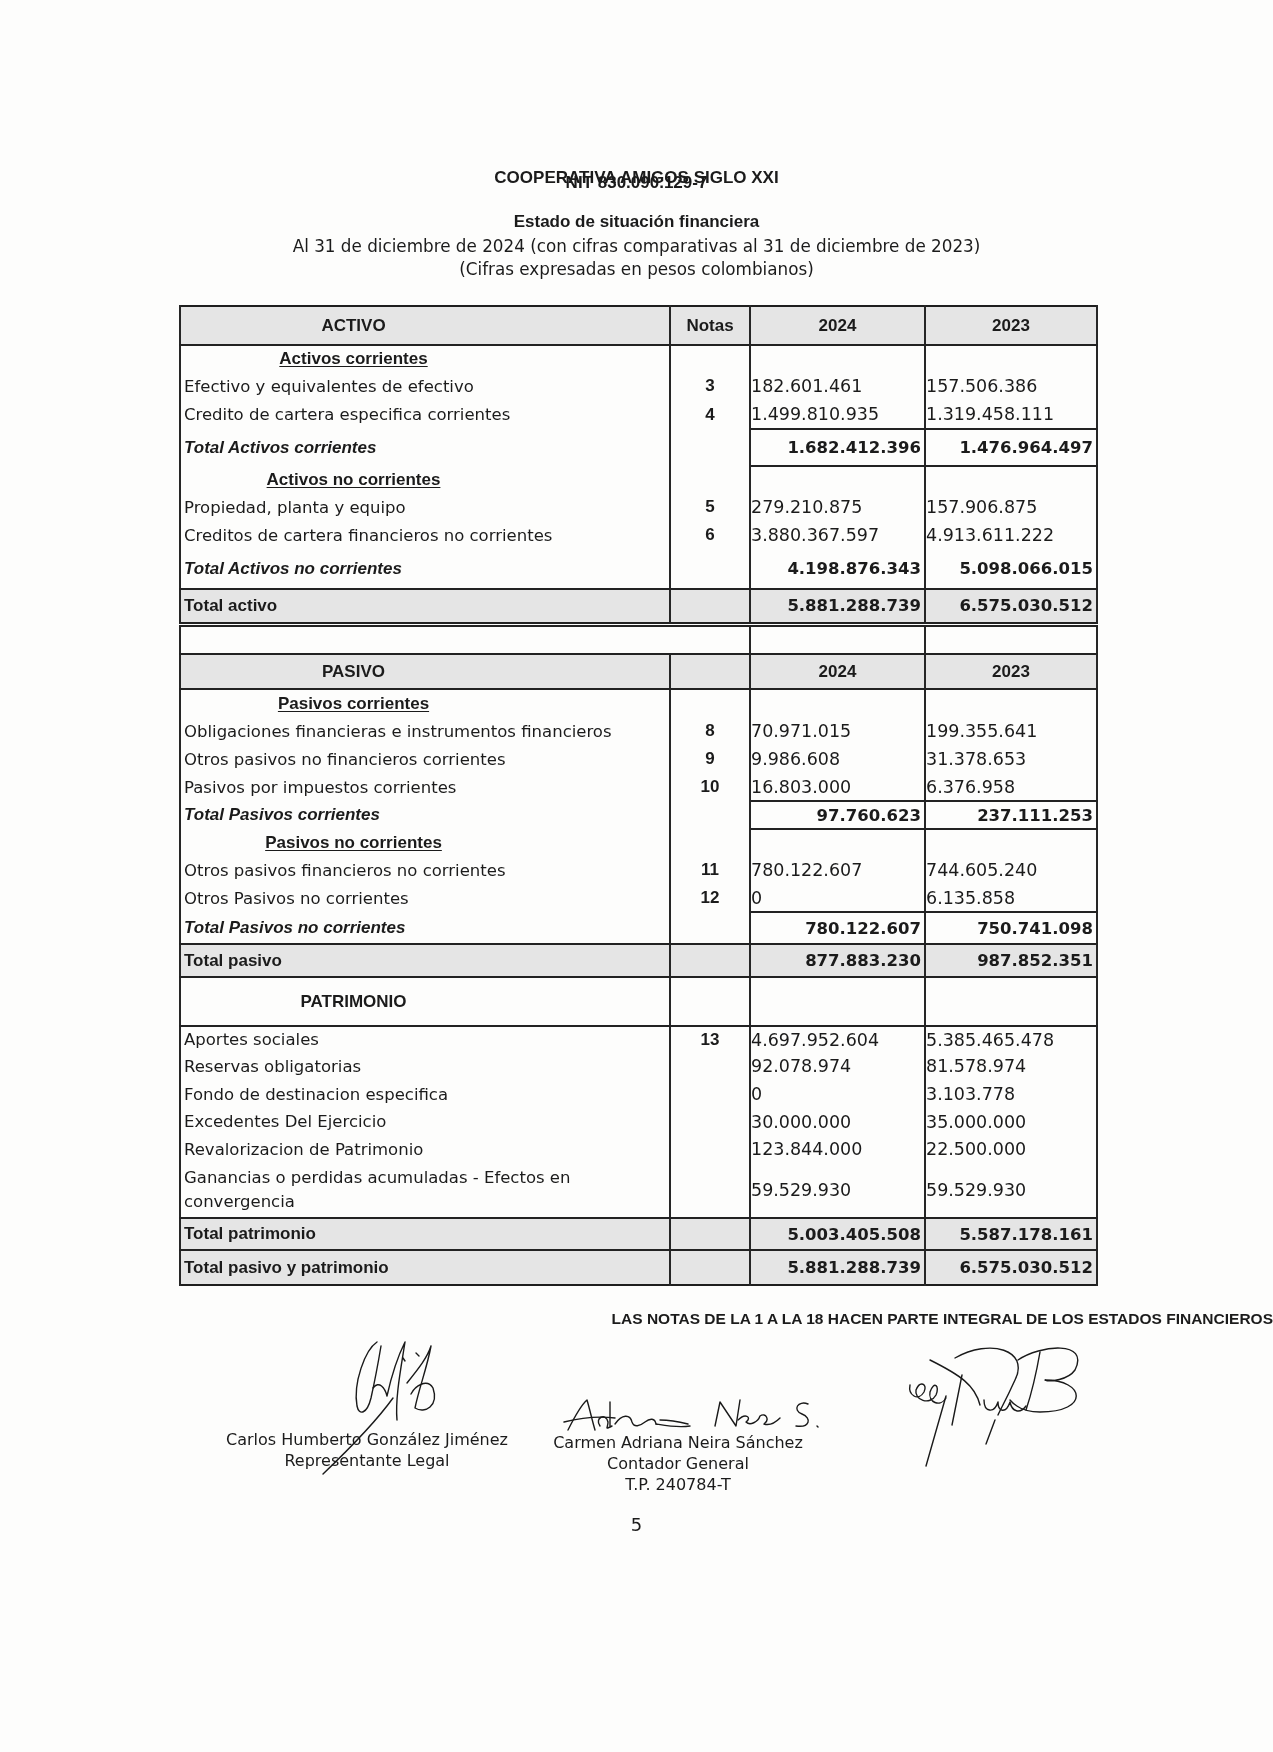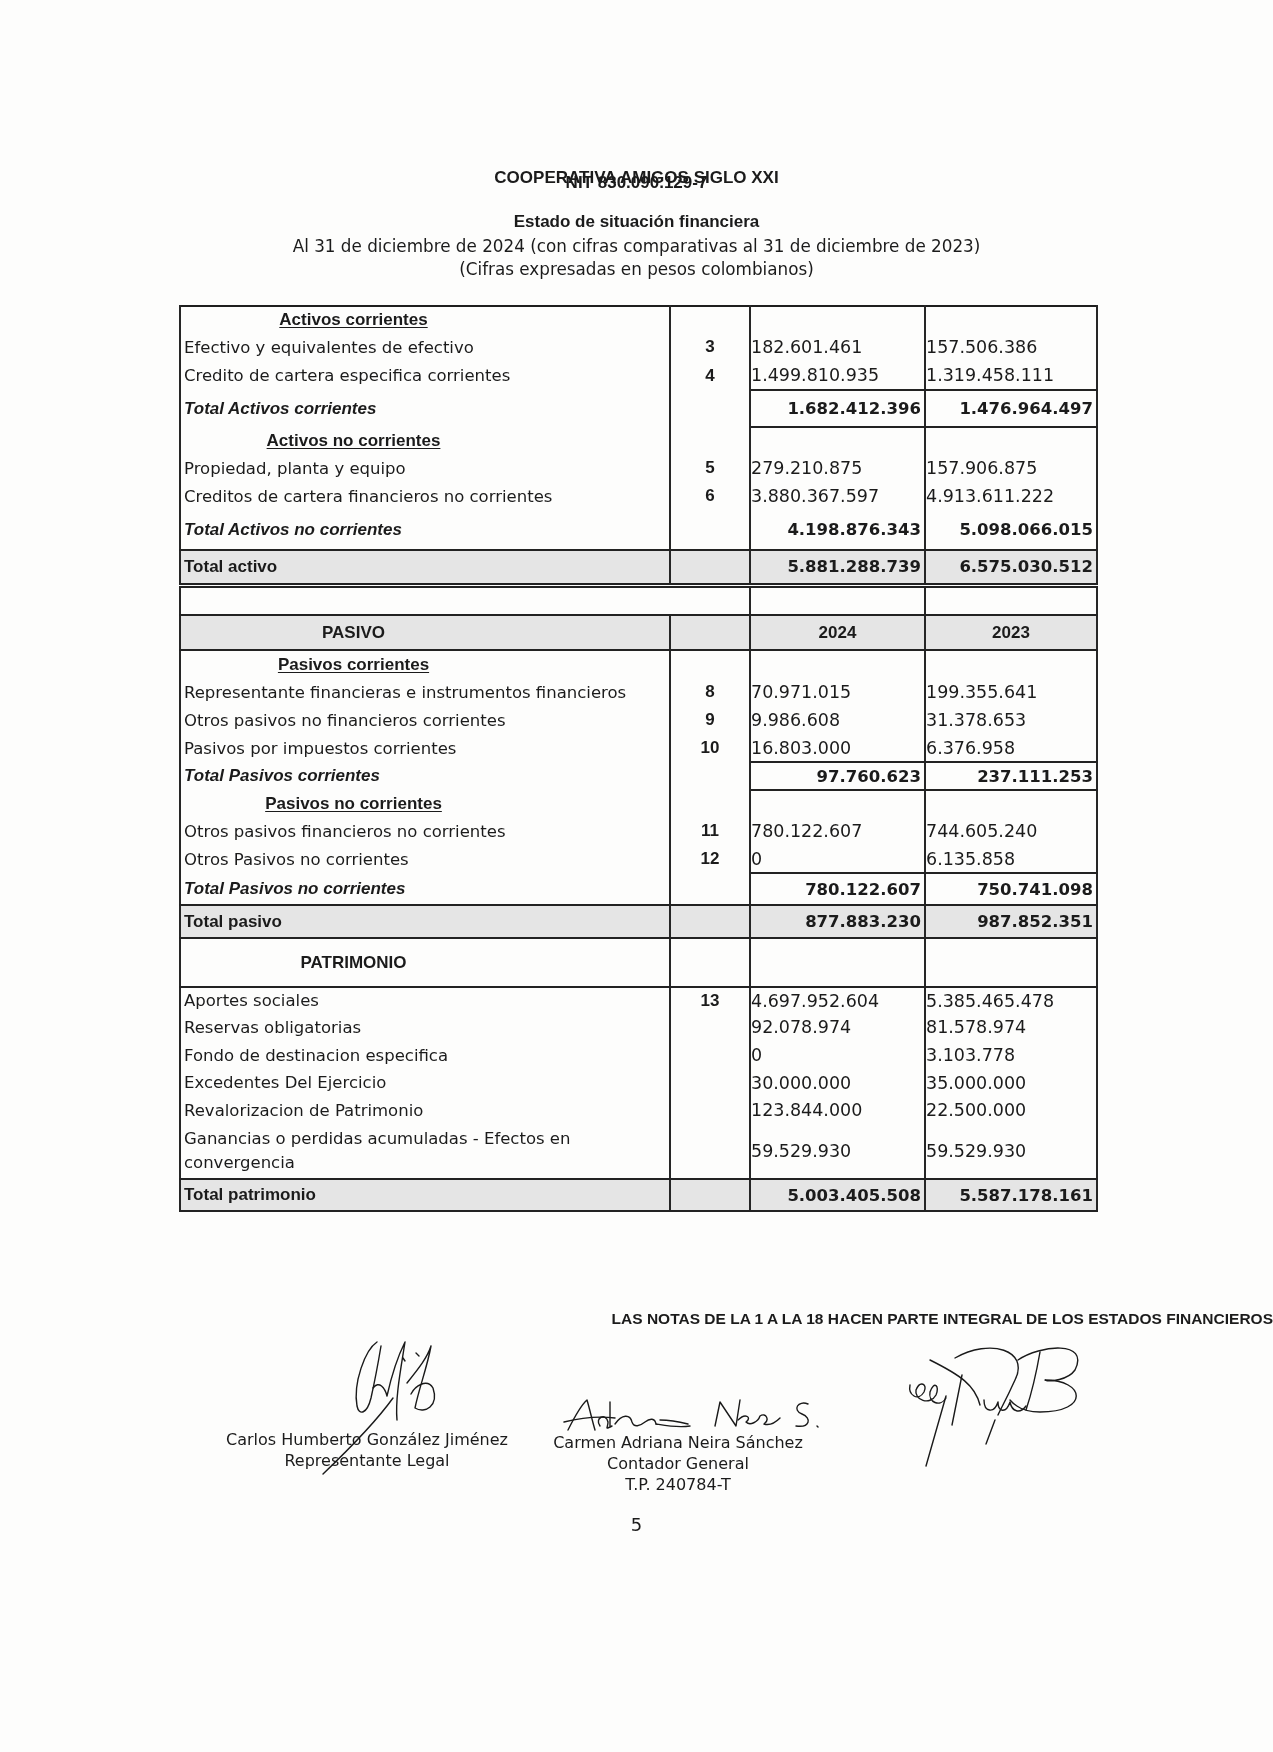--- a/index.html
+++ b/index.html
@@ -51,20 +51,26 @@
 
   <table class="fs">
     <colgroup>
       <col style="width:490px">
         <col style="width:80px">
         <col style="width:175px">
         <col style="width:172px">
     </colgroup>
     <tbody>
 
+      <tr class="gray bfull" style="height:39px">
+        <td class="th th-main">ACTIVO</td>
+        <td class="th">Notas</td>
+        <td class="th">2024</td>
+        <td class="th">2023</td>
+      </tr>
       <tr style="height:27px">
         <td class="sub">Activos corrientes</td>
         <td></td>
           <td></td>
           <td></td>
       </tr>
       <tr style="height:28px">
         <td class="lbl">Efectivo y equivalentes de efectivo</td>
         <td class="nt">3</td>
         <td class="v">182.601.461</td>
@@ -125,21 +131,21 @@
         <td class="th">2024</td>
         <td class="th">2023</td>
       </tr>
       <tr style="height:28px">
         <td class="sub">Pasivos corrientes</td>
         <td></td>
           <td></td>
           <td></td>
       </tr>
       <tr style="height:28px">
-        <td class="lbl">Representante financieras e instrumentos financieros</td>
+        <td class="lbl">Obligaciones financieras e instrumentos financieros</td>
         <td class="nt">8</td>
         <td class="v">70.971.015</td>
         <td class="v">199.355.641</td>
       </tr>
       <tr style="height:28px">
         <td class="lbl">Otros pasivos no financieros corrientes</td>
         <td class="nt">9</td>
         <td class="v">9.986.608</td>
         <td class="v">31.378.653</td>
       </tr>
@@ -226,20 +232,26 @@
         <td class="lbl wrap">Ganancias o perdidas acumuladas - Efectos en convergencia</td>
         <td class="nt"></td>
         <td class="v">59.529.930</td>
         <td class="v">59.529.930</td>
       </tr>
       <tr class="gray bfull" style="height:32px">
         <td class="tot">Total patrimonio</td>
         <td></td>
         <td class="vb">5.003.405.508</td>
         <td class="vb">5.587.178.161</td>
+      </tr>
+      <tr class="gray" style="height:35px">
+        <td class="tot">Total pasivo y patrimonio</td>
+        <td></td>
+        <td class="vb">5.881.288.739</td>
+        <td class="vb">6.575.030.512</td>
       </tr>
     </tbody>
   </table>
 
   <div class="note-line">LAS NOTAS DE LA 1 A LA 18 HACEN PARTE INTEGRAL DE LOS ESTADOS FINANCIEROS</div>
 
   <svg class="sig-svg" style="left:315px;top:1328px" width="130" height="150" viewBox="0 0 130 150">
     <path d="M62 14 C 50 22, 38 55, 42 78 C 44 88, 52 86, 56 70 C 60 52, 64 30, 66 18"></path>
     <path d="M58 60 C 64 52, 70 60, 72 68 C 76 50, 82 30, 90 14 C 86 40, 80 70, 82 92"></path>
     <path d="M92 55 C 104 40, 112 30, 116 18 C 112 40, 104 60, 100 80 C 110 86, 124 78, 118 60 C 112 50, 100 58, 96 66"></path>

